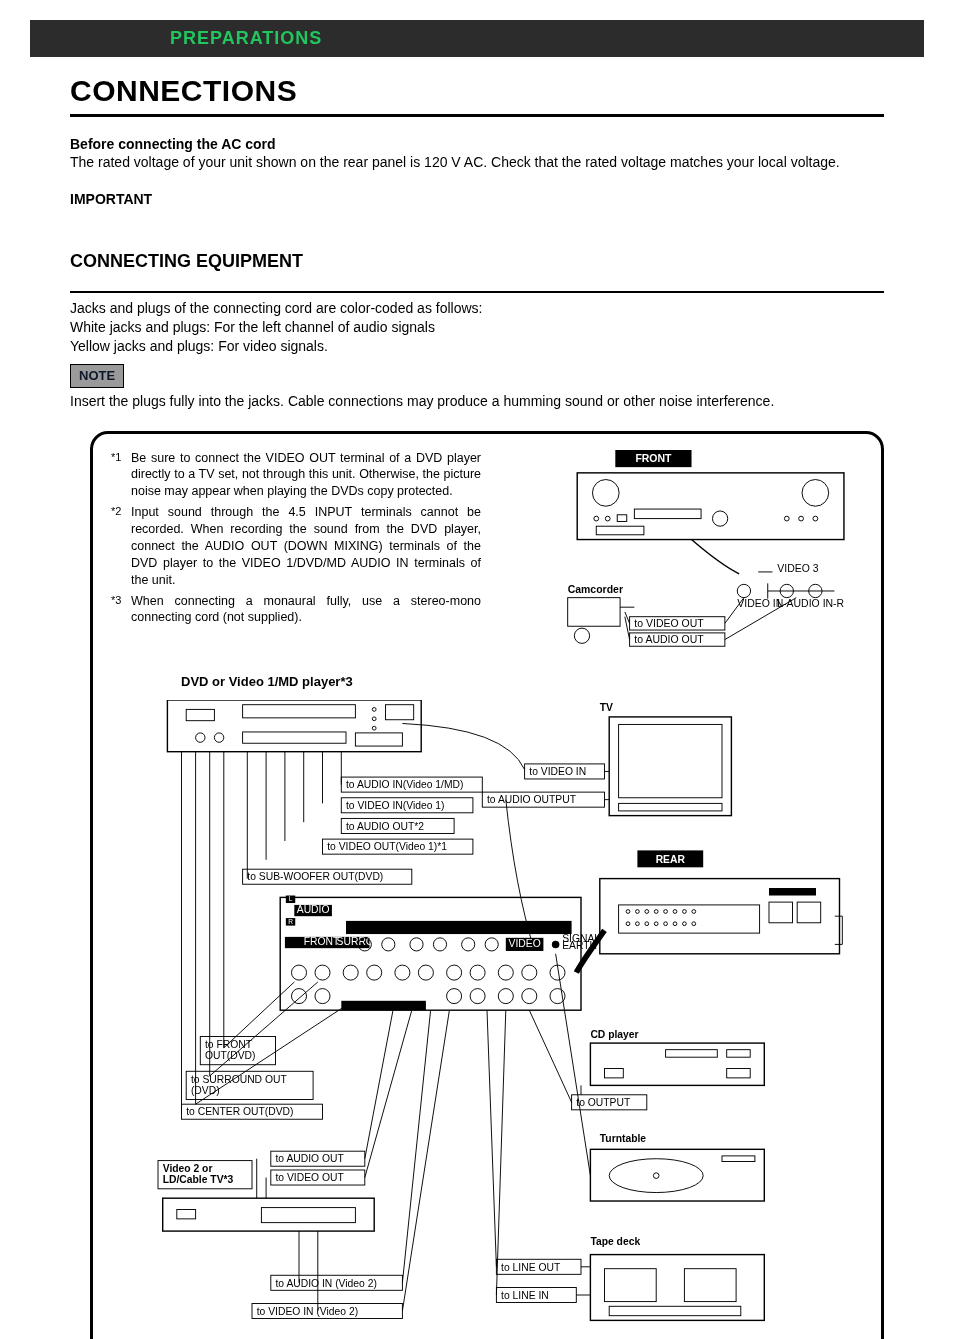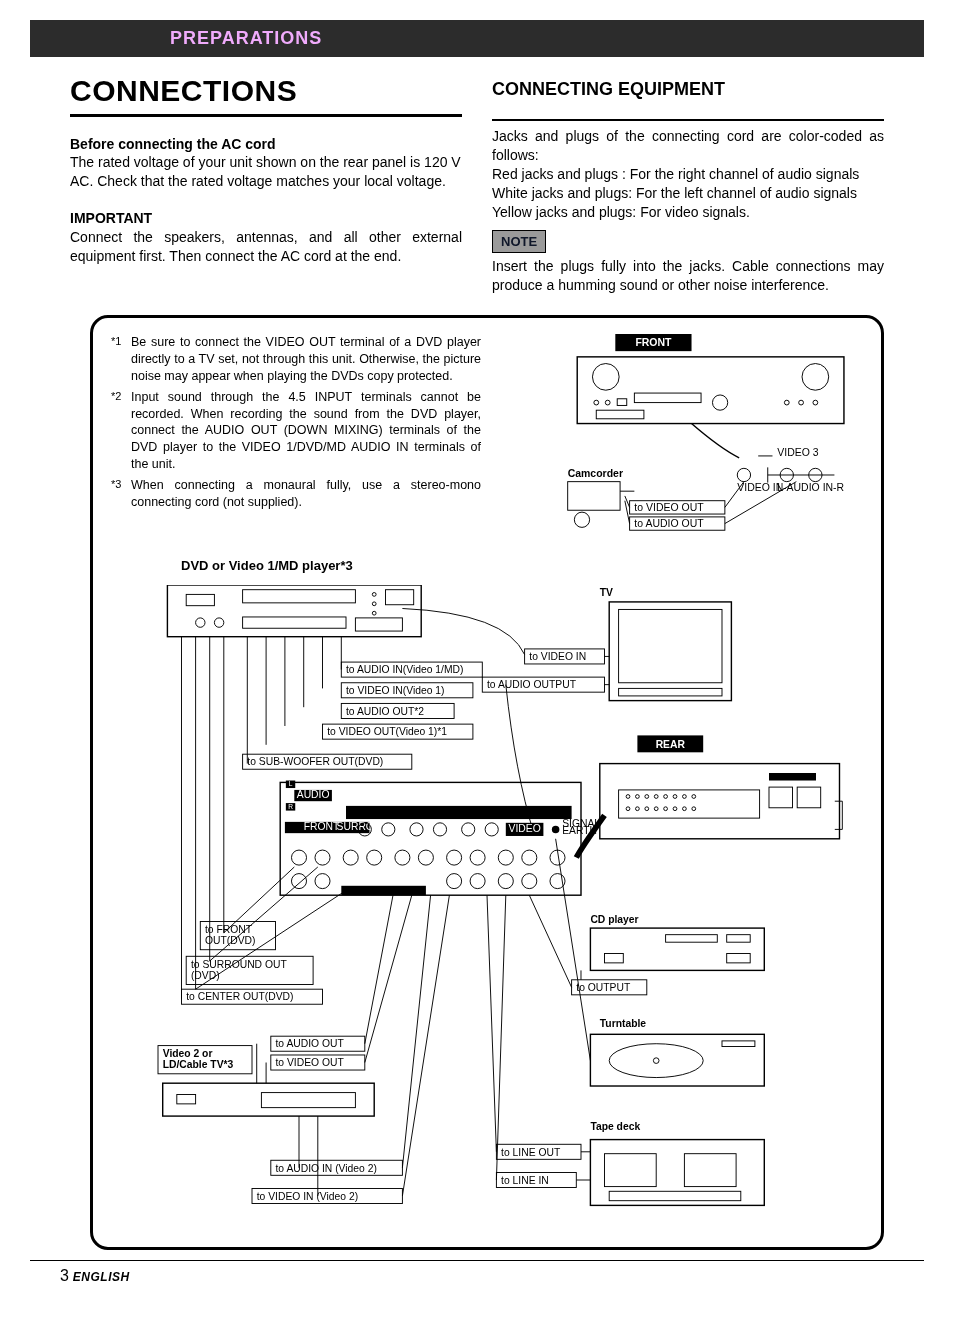--- a/index.html
+++ b/index.html
@@ -8,31 +8,32 @@
     font-family: Arial, Helvetica, sans-serif;
     background: #fff;
     color: #000;
     width: 954px;
   }
   .page {
     padding: 20px 30px 10px 30px;
   }
   .prepband {
     background: #2c2c2c;
-    color: #f0abfc;
+    color: #22c55e;
     font-weight: bold;
     letter-spacing: 1px;
     padding: 8px 0 8px 140px;
     font-size: 18px;
     margin-bottom: 10px;
   }
   .cols {
     display: flex;
     gap: 30px;
     padding: 0 40px;
+    flex-direction: column;
   }
   .col {
     flex: 1;
     font-size: 14px;
     line-height: 1.35;
   }
   h1.conn {
     font-family: "Arial Black", Arial, sans-serif;
     font-size: 30px;
     font-weight: 900;
@@ -97,27 +98,25 @@
 
 <div class="page">
   <div class="prepband">PREPARATIONS</div>
 
   <div class="cols">
     <div class="col">
       <h1 class="conn">CONNECTIONS</h1>
       <div class="h3">Before connecting the AC cord</div>
       <div>The rated voltage of your unit shown on the rear panel is 120 V AC. Check that the rated voltage matches your local voltage.</div>
       <div class="h3">IMPORTANT</div>
-      <div class="justify">Connect the speakers, antennas, and all other external equipment first. Then connect the AC cord at the end.</div>
     </div>
 
     <div class="col">
       <h2 class="sub">CONNECTING EQUIPMENT</h2>
       <div class="justify">Jacks and plugs of the connecting cord are color-coded as follows:</div>
-      <div>Red jacks and plugs : For the right channel of audio signals</div>
       <div>White jacks and plugs: For the left channel of audio signals</div>
       <div>Yellow jacks and plugs: For video signals.</div>
       <div class="notebox">NOTE</div>
       <div class="justify">Insert the plugs fully into the jacks. Cable connections may produce a humming sound or other noise interference.</div>
     </div>
   </div>
 
   <div class="diagram-wrap">
     <div style="display:flex; gap:20px;">
       <div style="flex:0 0 370px;">

